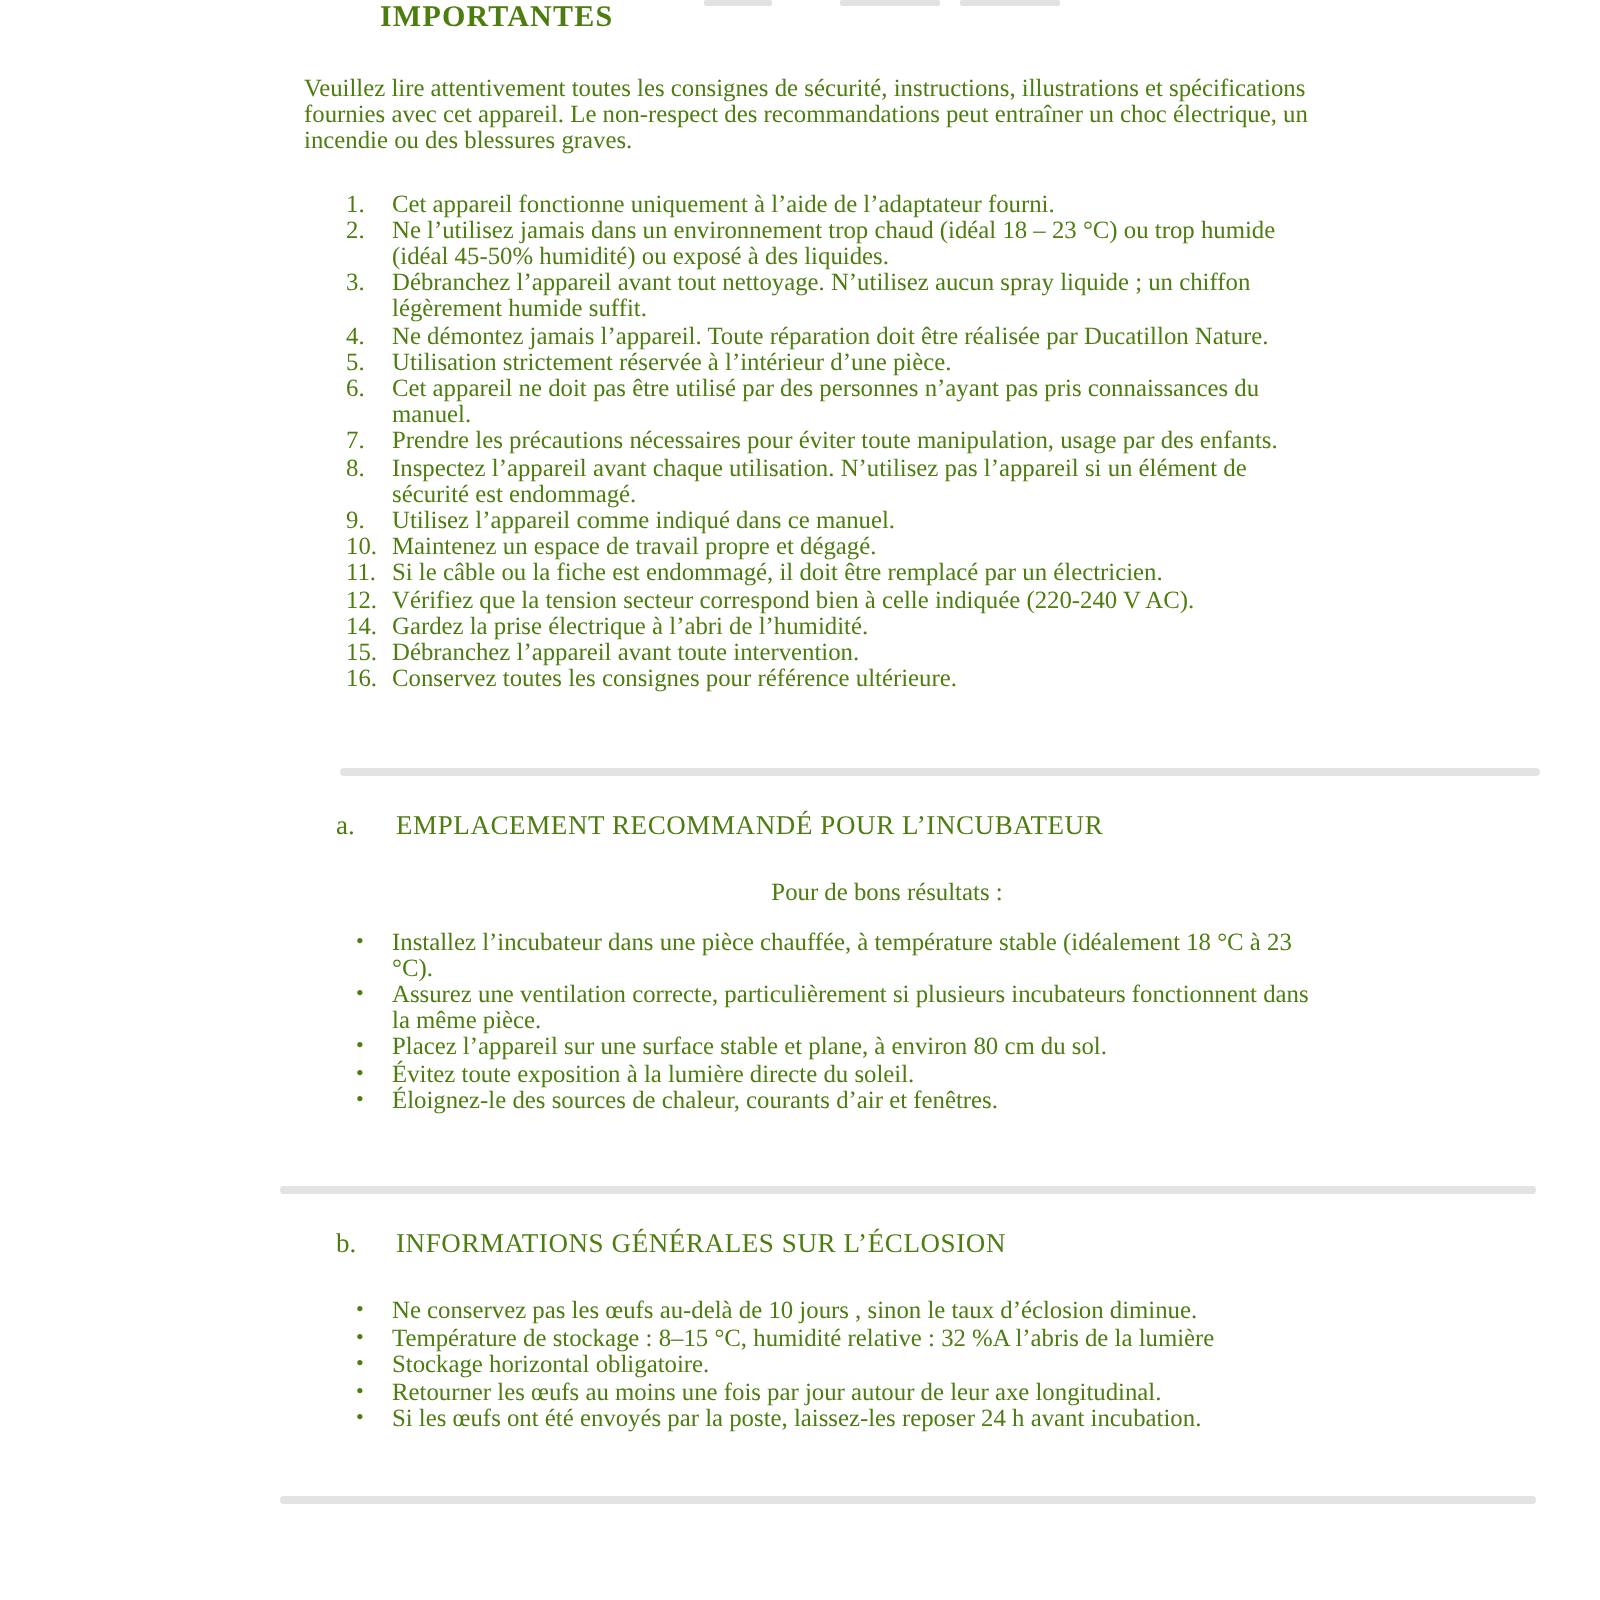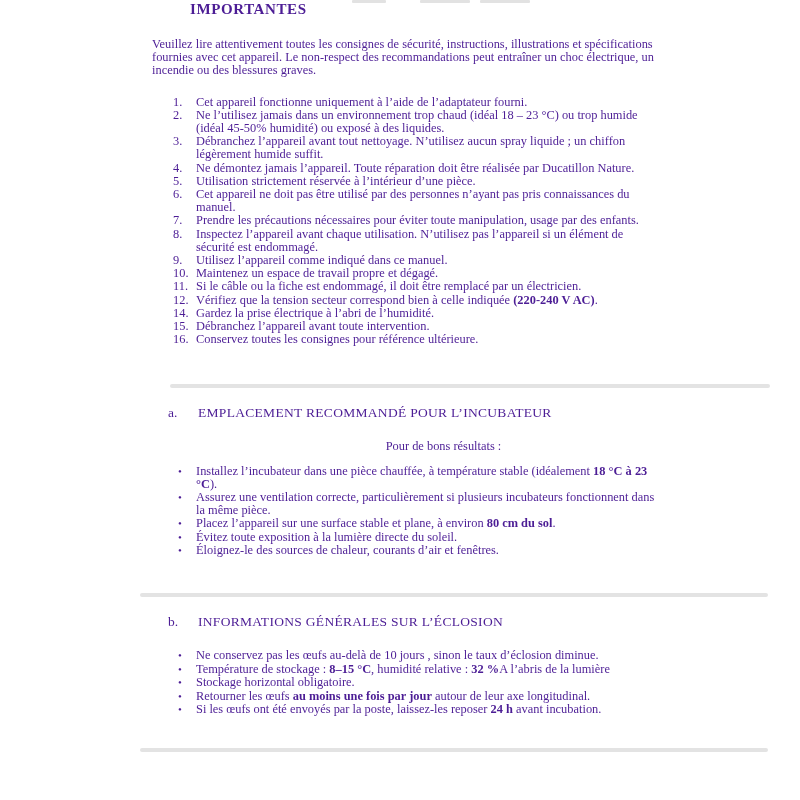--- a/index.html
+++ b/index.html
@@ -1,21 +1,21 @@
 <!DOCTYPE html>
 <html><head>
 <meta charset="utf-8">
 <style>
   html,body{margin:0;padding:0;background:#fff;}
   .page{
     position:relative;
     width:798px;height:800px;
     background:#ffffff;
     font-family:"Liberation Serif", serif;
-    color:#4c1d95;
+    color:#4d7c0f;
     overflow:hidden;
     box-sizing:border-box;
     padding:0 63px 0 152px;
   }
   .remnant{
     position:absolute;top:0;height:3px;background:#e2e2e2;border-radius:1px;
   }
   .r1{left:352px;width:34px;}
   .r2{left:420px;width:50px;}
   .r3{left:480px;width:50px;}
@@ -55,21 +55,21 @@
     font-size:12.4px;line-height:13.2px;text-align:center;
   }
   .bullet-list{margin:11px 0 0 26px;font-size:12.4px;line-height:13.2px;}
   .bullet-list .marker{flex:0 0 18px;font-size:11px;line-height:13.2px;}
   .bullet-list-b{margin-top:19px;line-height:13.6px;}
   .bullet-list-b .marker{line-height:13.6px;}
   .subsection-title{
     margin:14px 0 0 85px;
     font-size:12.6px;line-height:13.6px;
   }
-  b{font-weight:bold;}
+  b{font-weight:normal;}
 </style>
 </head>
 <body>
 
 <div class="page">
 
   <div class="remnant r1"></div>
   <div class="remnant r2"></div>
   <div class="remnant r3"></div>
 

